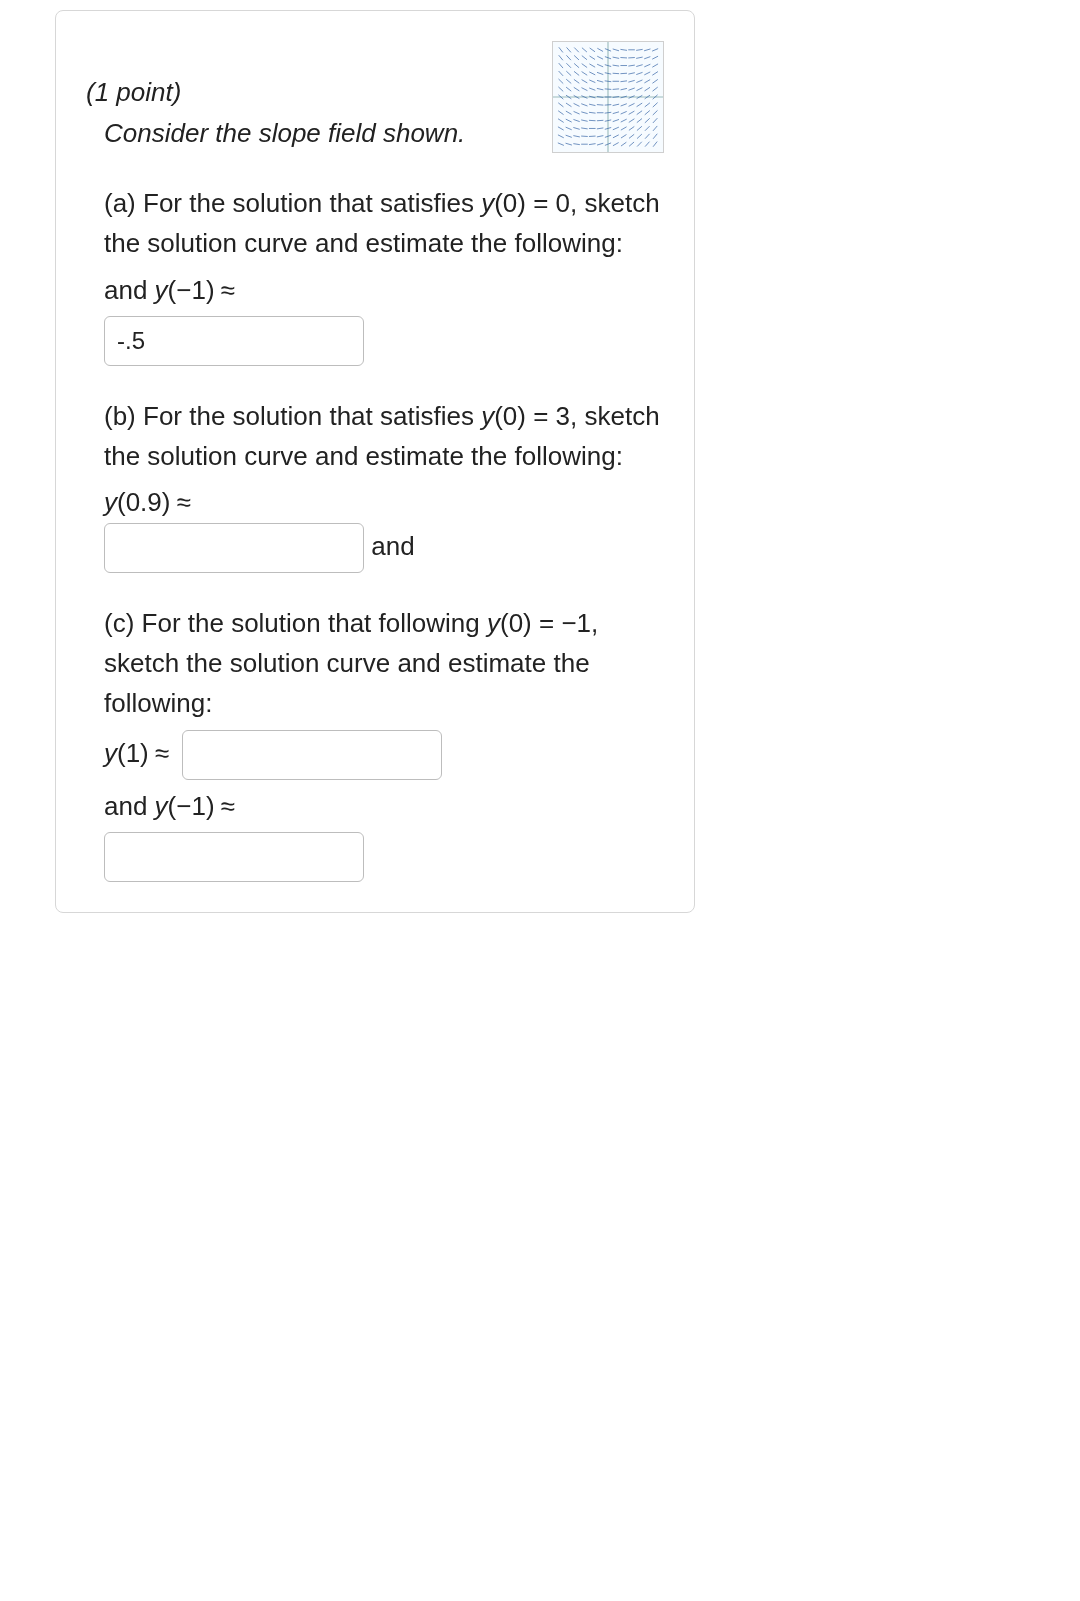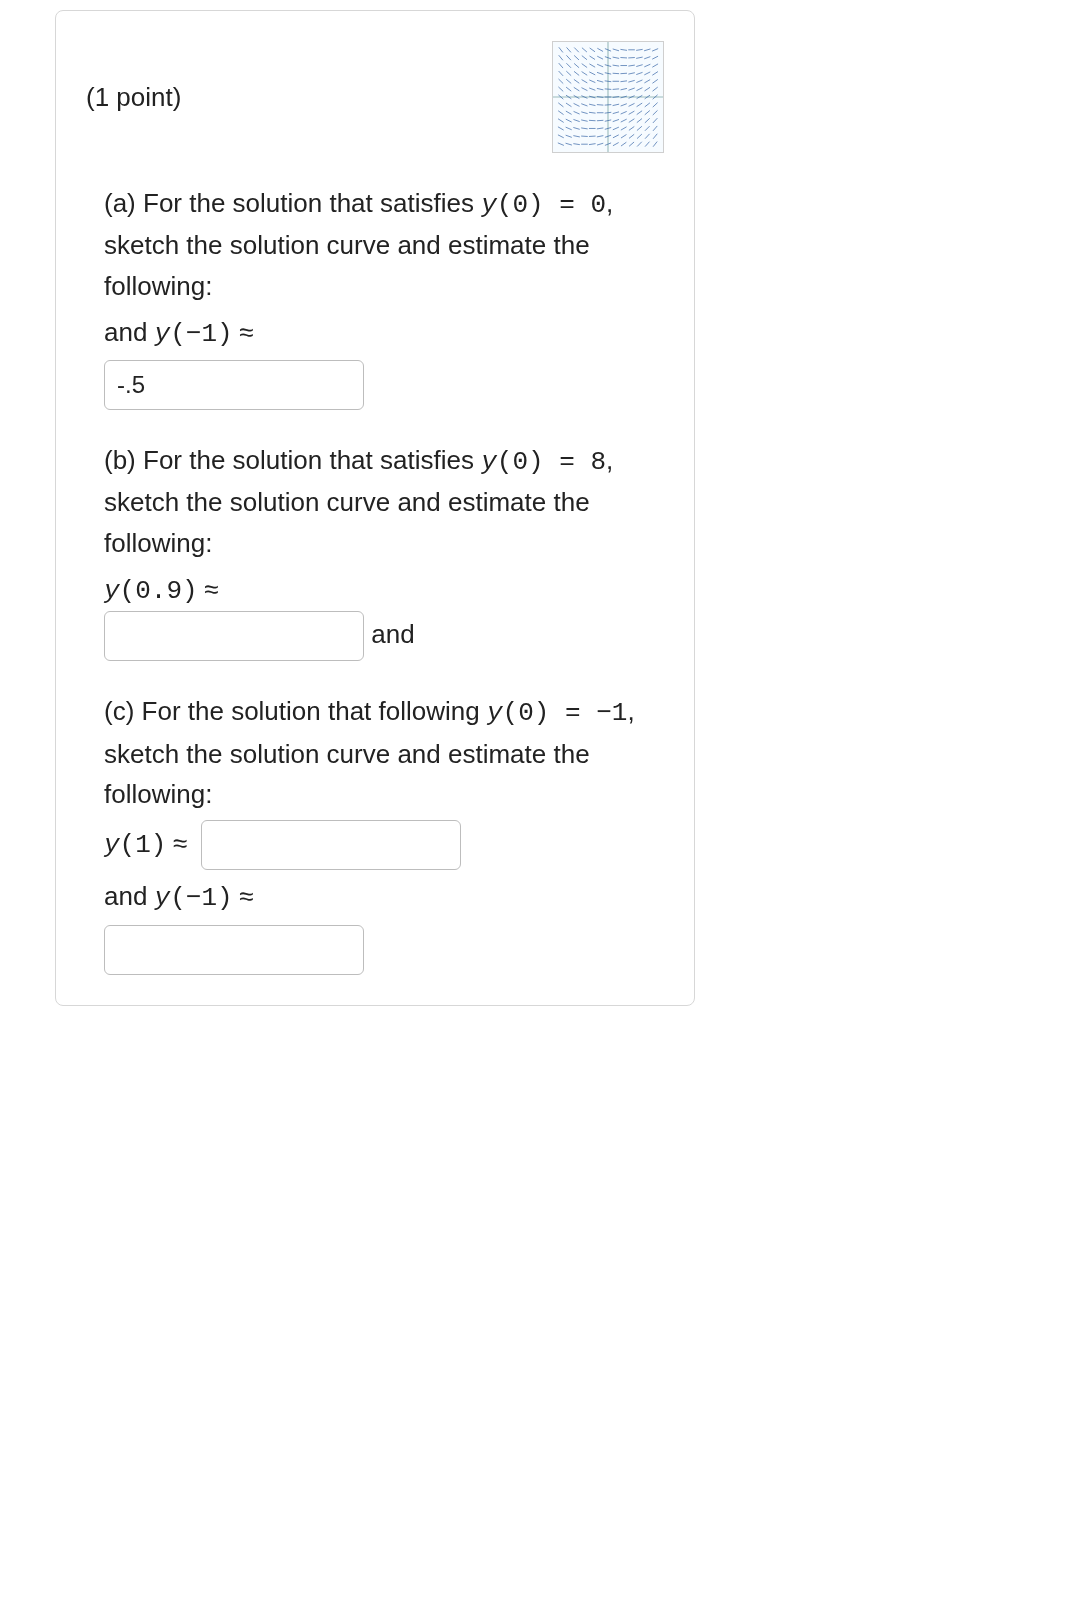--- a/index.html
+++ b/index.html
@@ -15,37 +15,38 @@
     box-sizing: border-box;
     width: 640px;
     margin: 10px 0 0 55px;
     border: 1px solid #d7d7d7;
     border-radius: 8px;
     padding: 30px 30px 30px 30px;
     position: relative;
   }
   .header {
     display: flex;
-    align-items: center;
+    align-items: flex-end;
     gap: 12px;
+    font-style: italic;
   }
   .header .intro {
     flex: 1;
   }
   .slope-thumb {
     width: 110px;
     height: 110px;
     border: 1px solid #cfcfcf;
     background: #f6fbff;
     position: relative;
   }
   .axes line { stroke: #9bb; stroke-width: 1; }
   .field line { stroke: #2a5ca0; stroke-width: 0.6; }
   .math {
-    font-family: Liberation Mono, monospace;
+    font-family: Liberation Sans, sans-serif;
     font-style: italic;
   }
   .math .up {
     font-style: normal;
   }
   .approx {
     font-style: normal;
     padding: 0 6px;
   }
   .section {
@@ -76,20 +77,21 @@
   }
 </style>
 </head>
 <body>
 
 <div class="card">
 
   <div class="header">
     <div class="intro">
       <div>(1 point)</div>
+      <div style="padding-left:18px;">Consider the slope field shown.</div>
     </div>
     <div class="slope-thumb">
       <svg viewBox="0 0 100 100" width="110" height="110">
         <g class="axes">
           <line x1="50" y1="0" x2="50" y2="100"></line>
           <line x1="0" y1="50" x2="100" y2="50"></line>
         </g>
         <g class="field" id="field">
             <line x1="5.3" y1="4.8" x2="9.0" y2="9.5"></line>
             <line x1="5.2" y1="12.0" x2="9.0" y2="16.6"></line>
@@ -267,21 +269,21 @@
 
   <div class="section" style="padding-left:18px;">
     <span>(a) For the solution that satisfies </span><span class="math"><span>y</span><span class="up">(0) = 0</span></span><span>, sketch the solution curve and estimate the following:</span>
     <div class="line">
       <span class="and">and </span><span class="math"><span>y</span><span class="up">(−1)</span><span class="approx">≈</span></span>
       <input type="text" class="blockinput" value="-.5" style="">
     </div>
   </div>
 
   <div class="section" style="padding-left:18px;">
-    <span>(b) For the solution that satisfies </span><span class="math"><span>y</span><span class="up">(0) = 8</span></span><span>, sketch the solution curve and estimate the following:</span>
+    <span>(b) For the solution that satisfies </span><span class="math"><span>y</span><span class="up">(0) = 3</span></span><span>, sketch the solution curve and estimate the following:</span>
     <div class="line">
       <span class="math"><span>y</span><span class="up">(0.9)</span><span class="approx">≈</span></span><br>
       <input type="text" value="" style="">
       <span class="and"> and</span>
     </div>
   </div>
 
   <div class="section" style="padding-left:18px;">
     <span>(c) For the solution that following </span><span class="math"><span>y</span><span class="up">(0) = −1</span></span><span>, sketch the solution curve and estimate the following:</span>
     <div class="line">

